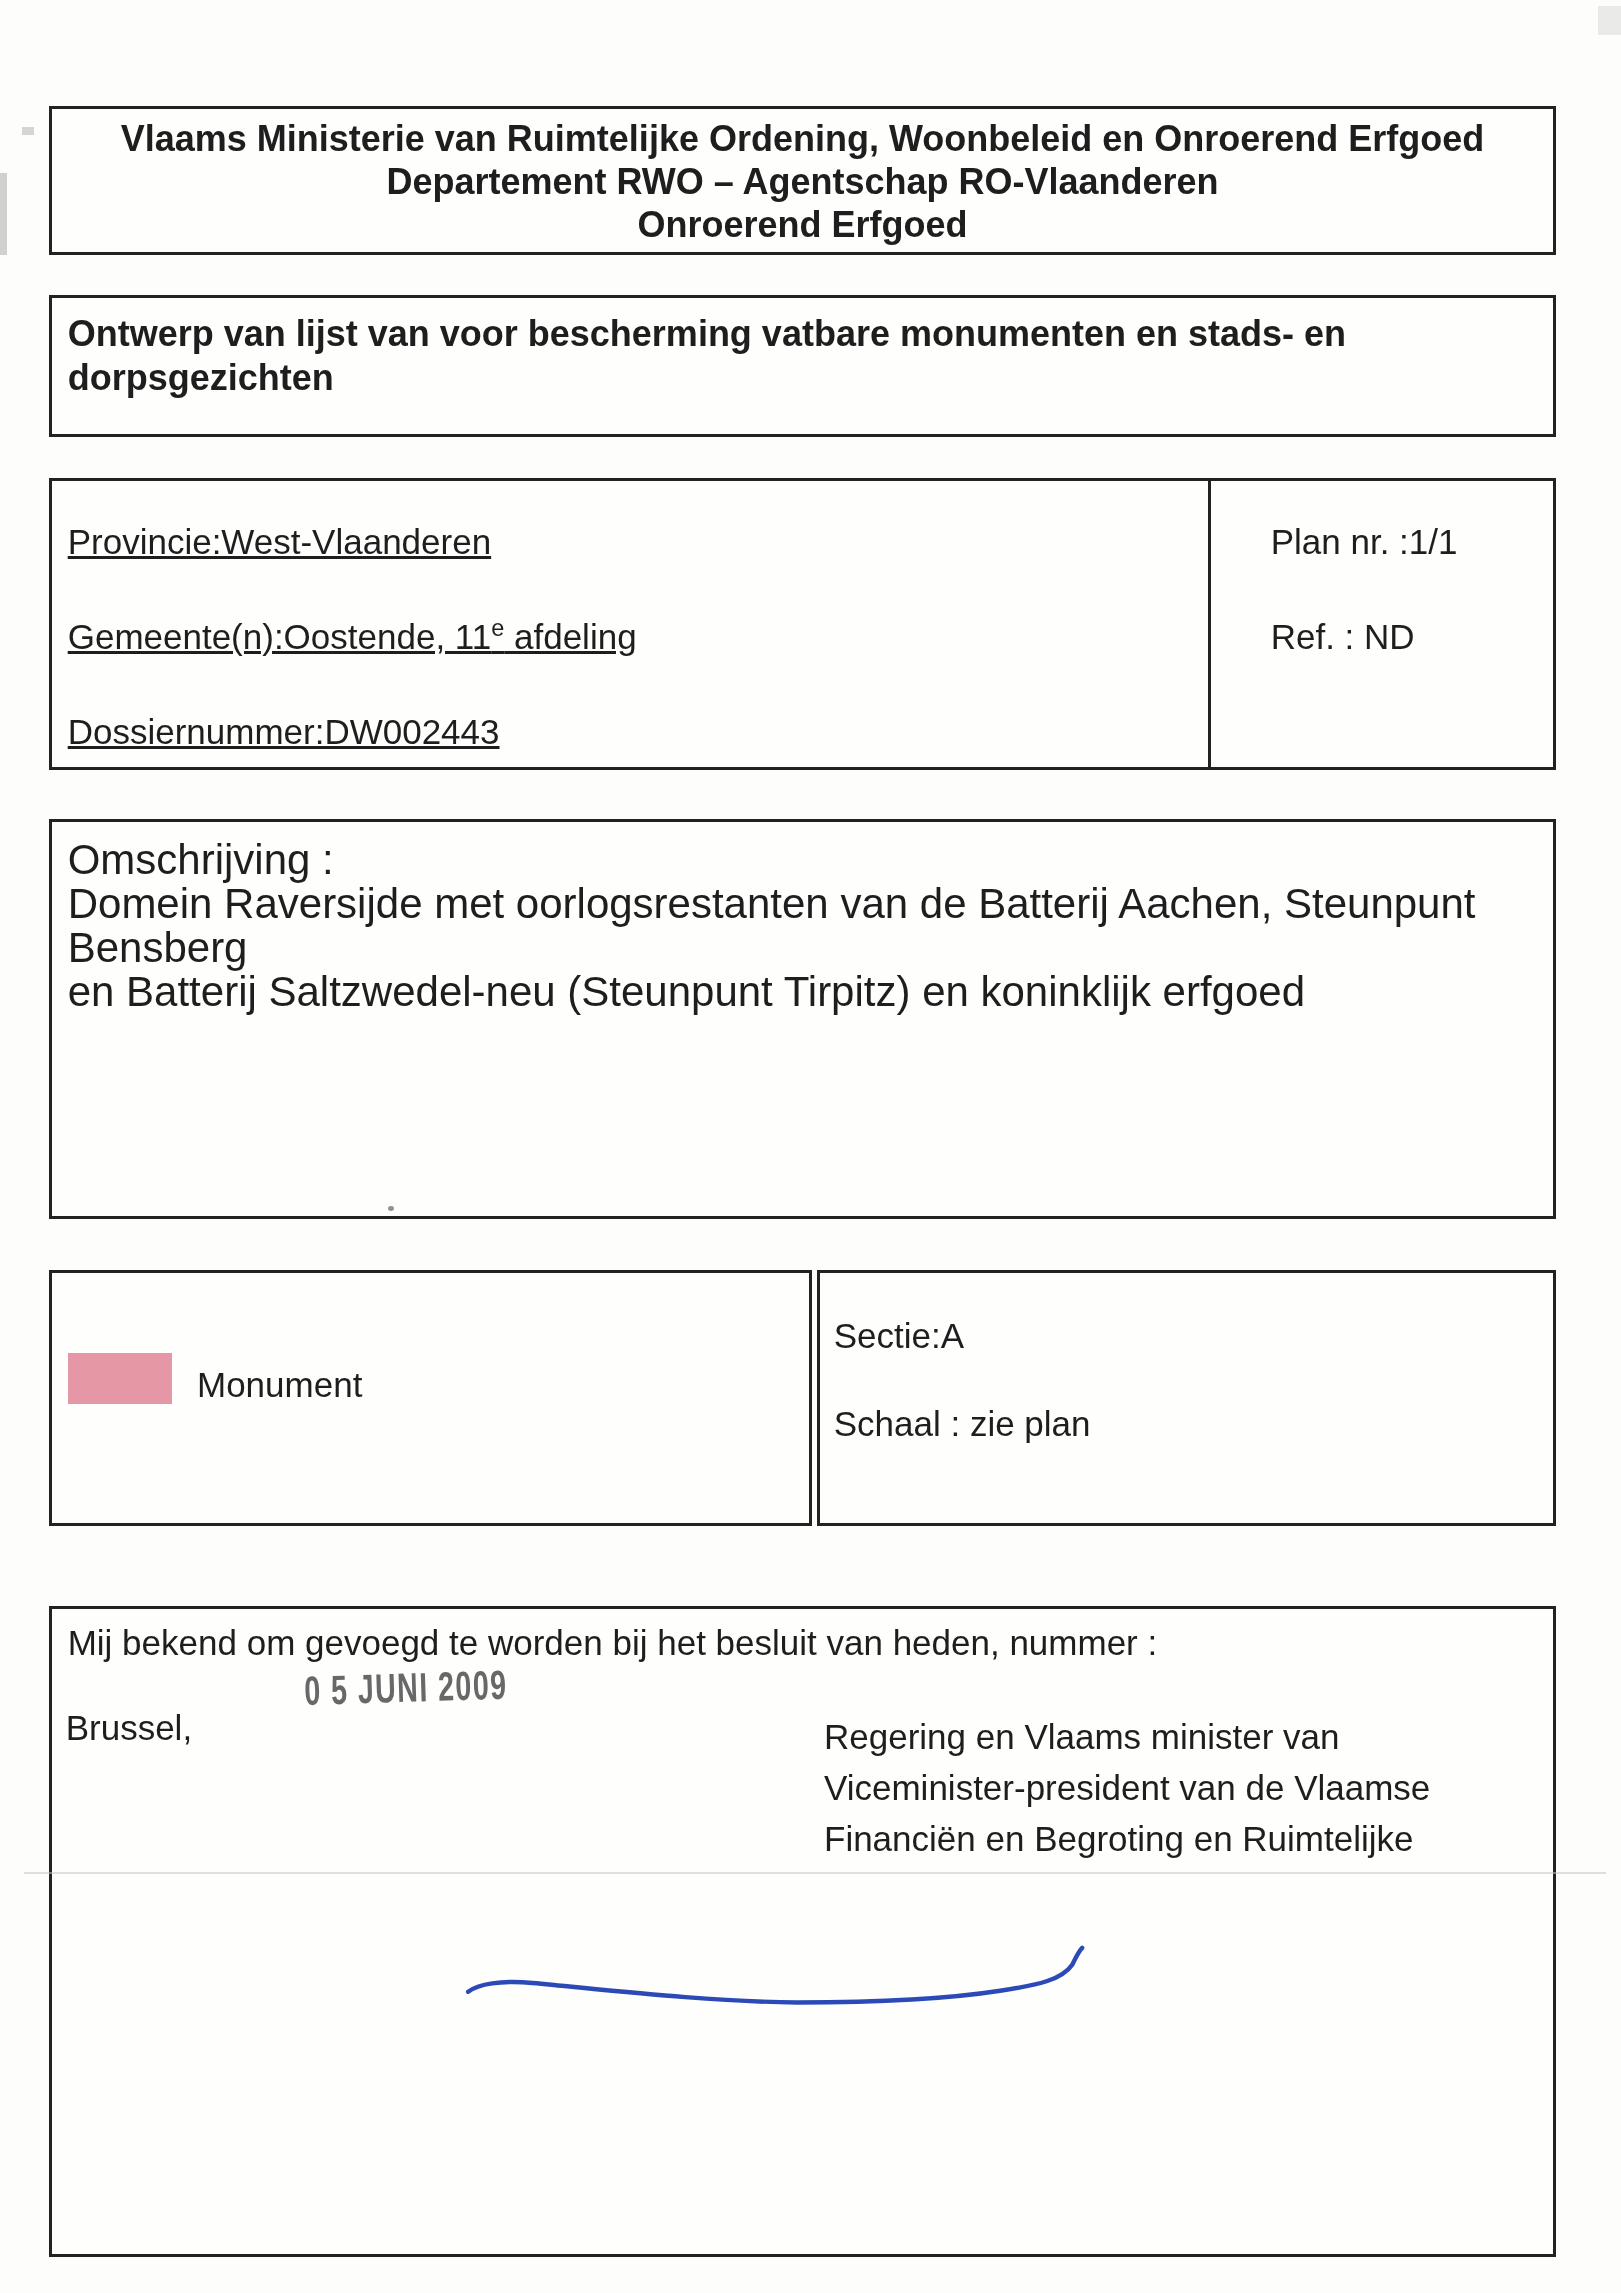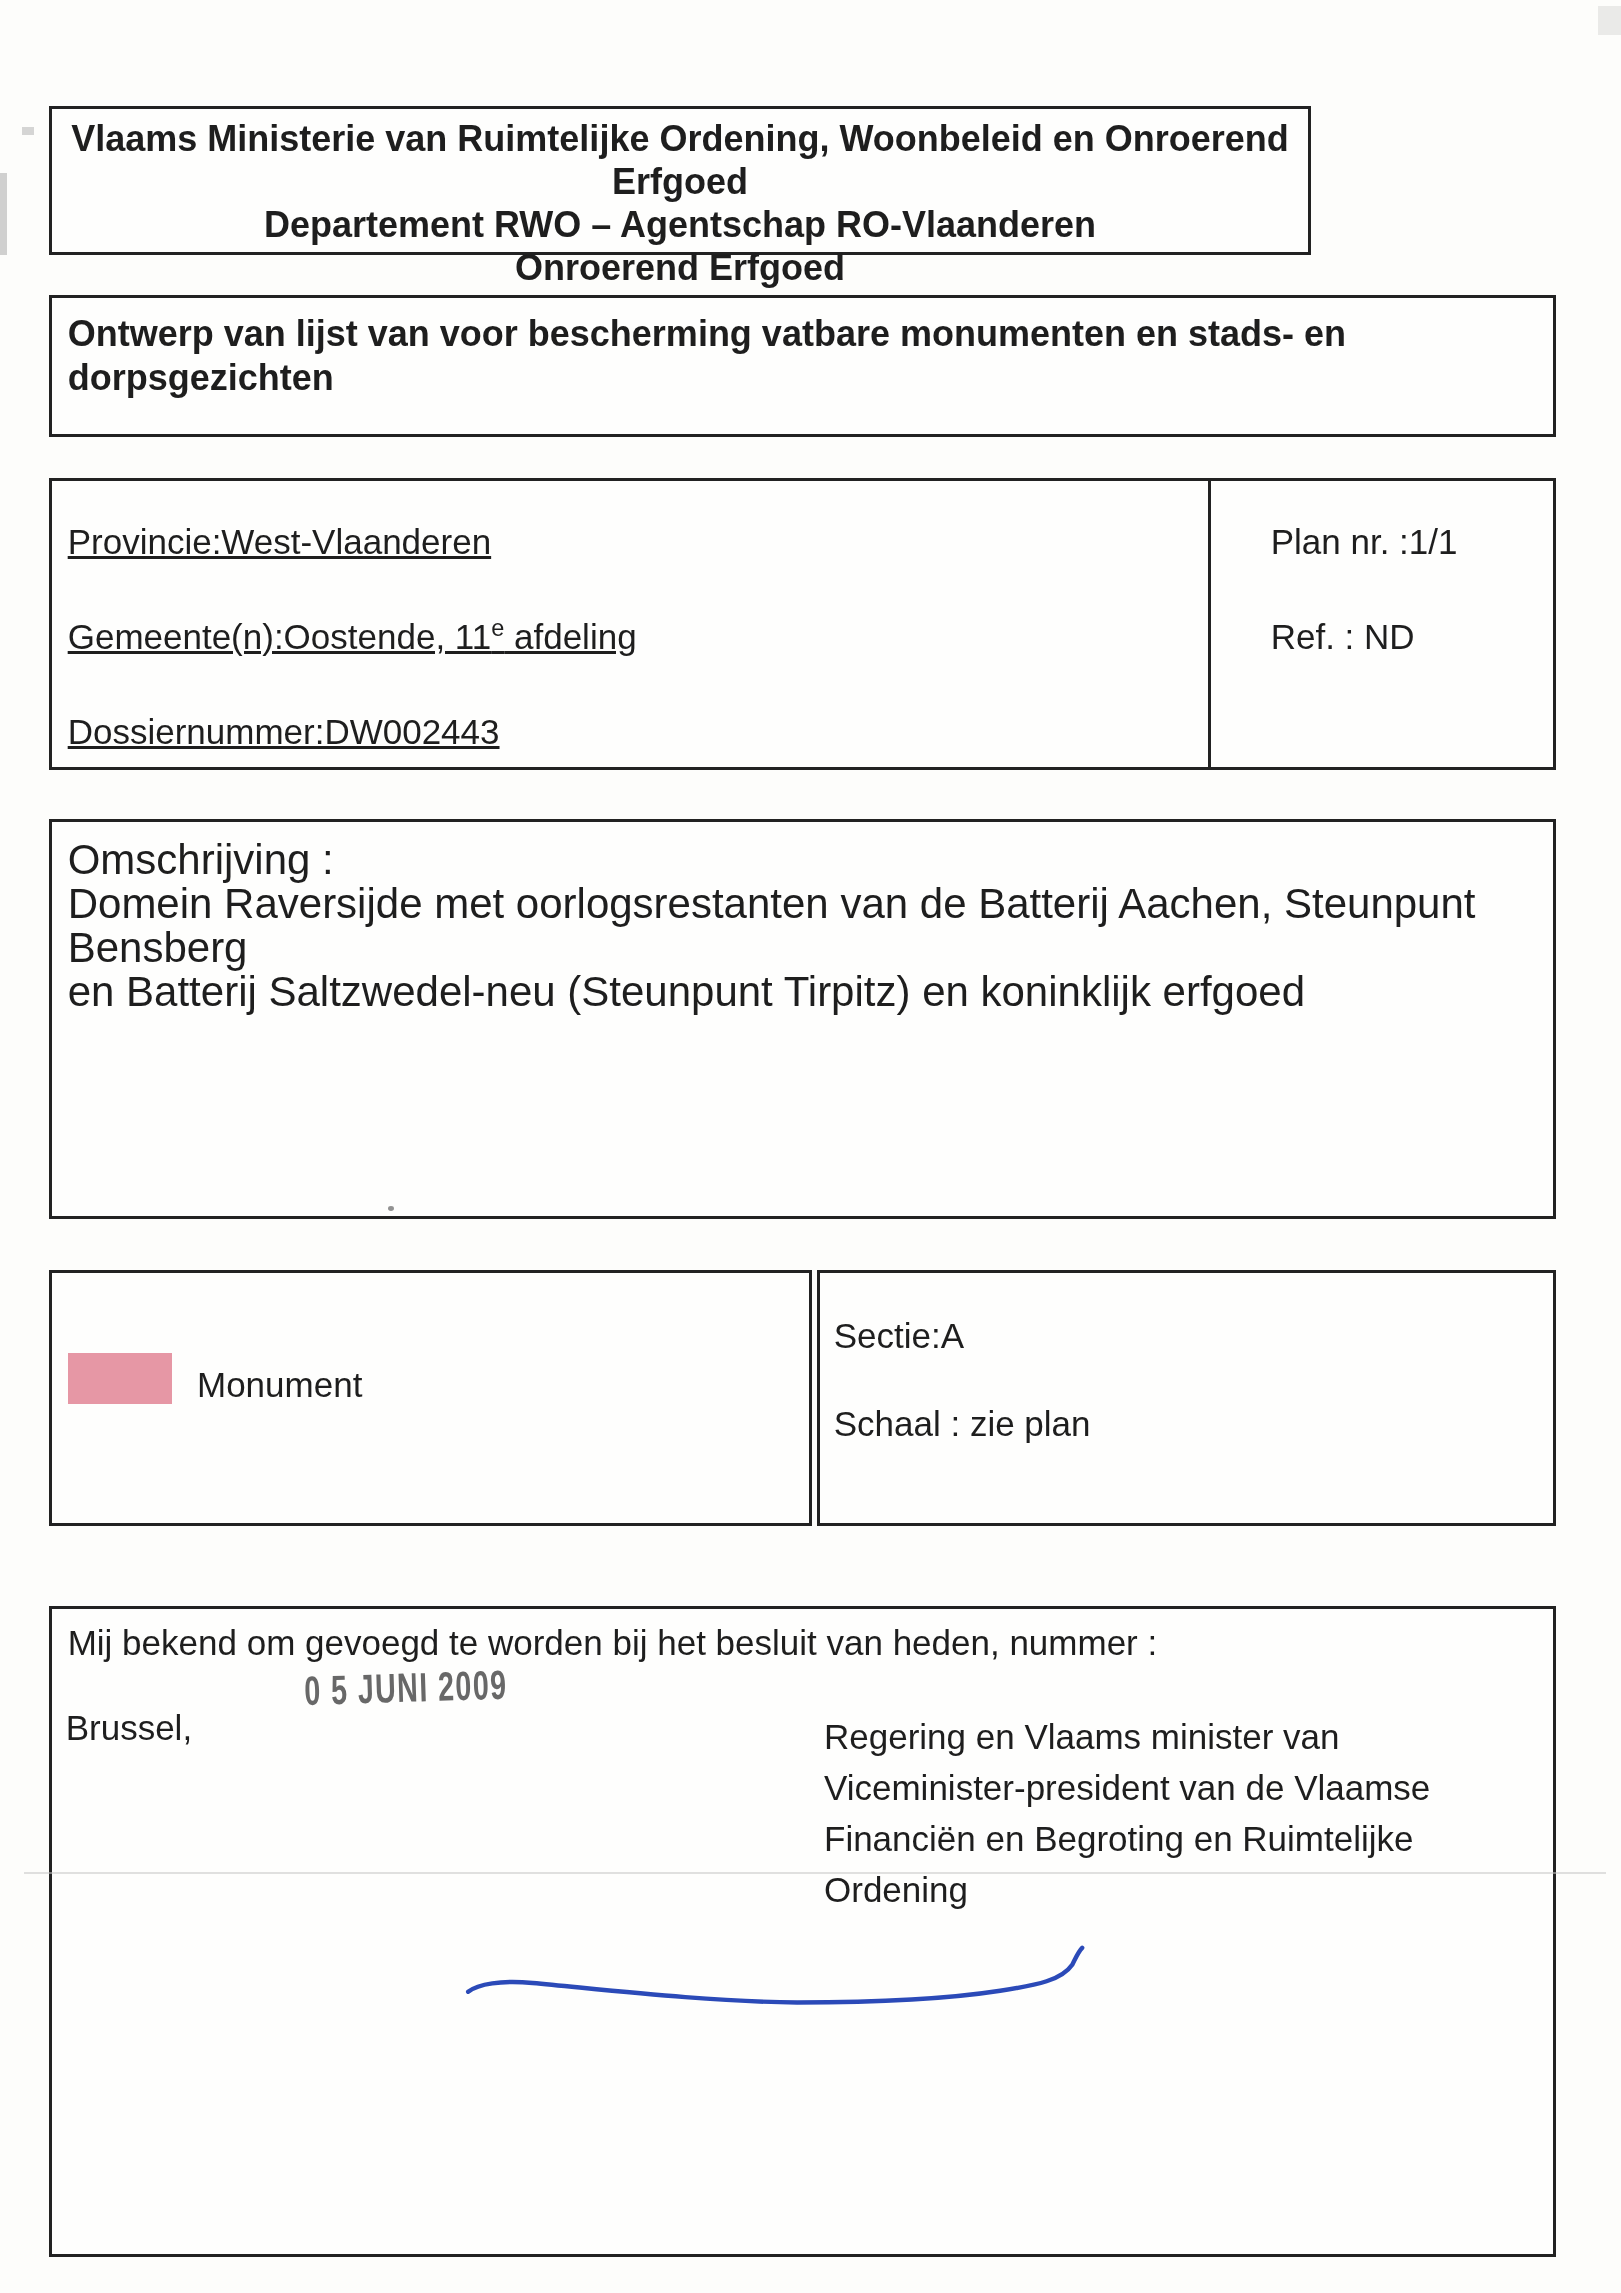--- a/index.html
+++ b/index.html
@@ -11,21 +11,21 @@
     color:#1e1e1e;
     overflow:hidden;
   }
   .box{
     position:absolute;
     border:3.9px solid #222;
     box-sizing:border-box;
     background:#fefefd;
   }
   
-  .header-box{left:49px;top:106px;width:1262px;height:149px;
+  .header-box{left:49px;top:106px;width:1507px;height:149px;
     text-align:center;font-weight:bold;font-size:36px;line-height:43px;padding-top:7.8px;}
   
   .title-box{left:49px;top:295px;width:1507px;height:142px;
     font-weight:bold;font-size:36px;line-height:44px;padding:13.7px 15.7px;}
   
   .info-box{left:49px;top:478px;width:1507px;height:292px;display:flex;font-size:35px;}
   .info-left{width:1159px;border-right:3.9px solid #222;box-sizing:border-box;padding:41px 0 0 15.7px;text-decoration:underline;}
   .info-right{flex:1;padding:41px 0 0 15.7px;margin-left:44px;}
   .info-box p{margin:0 0 56px 0;line-height:39px;}
   sup{font-size:23.5px;vertical-align:super;line-height:0;}
@@ -106,21 +106,20 @@
   </div>
 
   <div class="box signing-box">
     <p class="oath">Mij bekend om gevoegd te worden bij het besluit van heden, nummer :</p>
     <div class="place">Brussel,</div>
     <div class="stamp" style="color: rgb(79, 79, 79);">0 5 JUNI 2009</div>
     <div class="minister">
       <div>Regering en Vlaams minister van</div>
       <div>Viceminister-president van de Vlaamse</div>
       <div>Financiën en Begroting en Ruimtelijke</div>
-      <div>Ordening</div>
     </div>
   </div>
 
   <svg class="signature" viewBox="0 0 660 84" xmlns="http://www.w3.org/2000/svg">
     <path d="M 8 52 C 18 44 42 40 74 43 C 150 50 250 62 345 63 C 425 63 495 60 553 51 C 592 45 616 40 627 24 C 631 16 633 11 637 7" fill="none" stroke="#2b4ab8" stroke-width="4.5" stroke-linecap="round"></path>
   </svg>
 
   <div class="fold-line"></div>
   <div class="art art-edge-left"></div>
   <div class="art art-mark-left2"></div>

